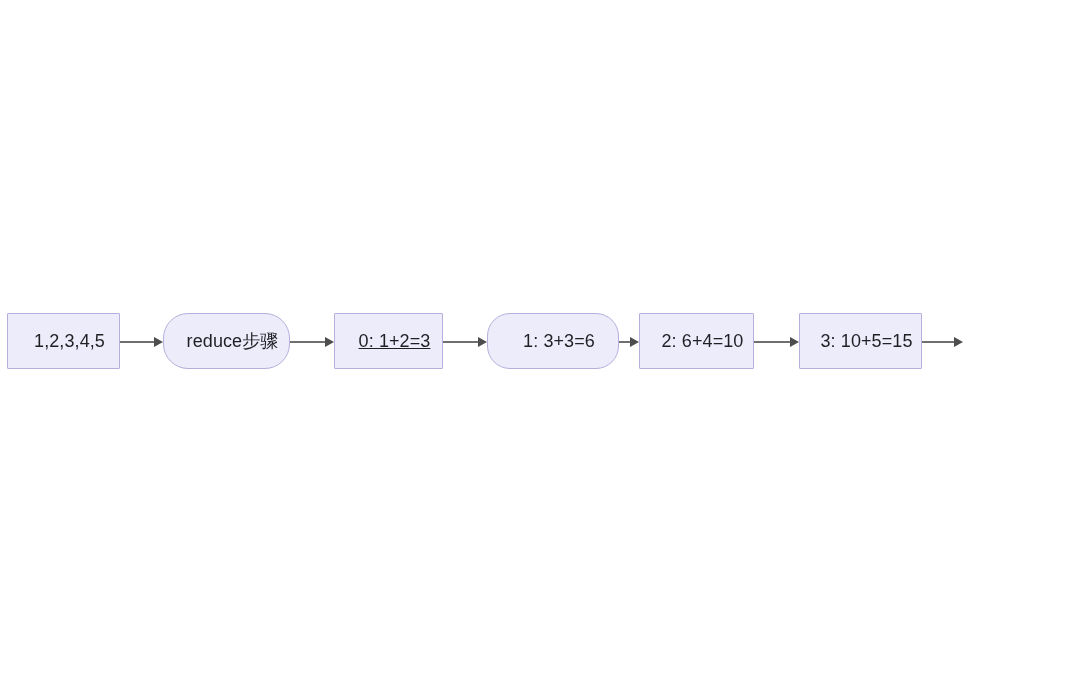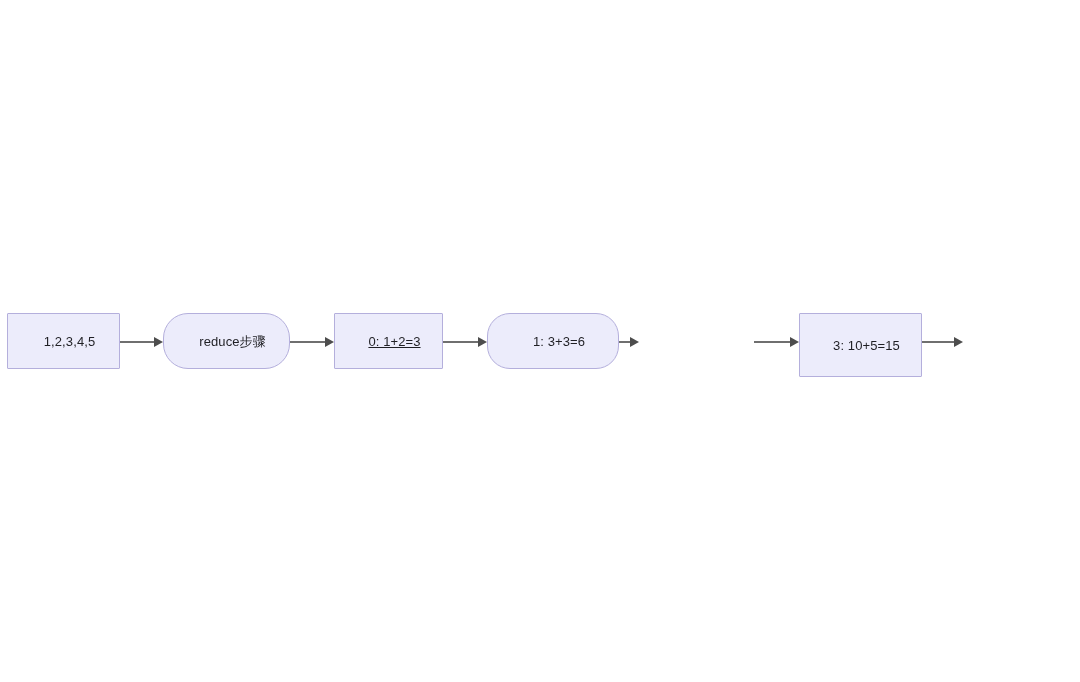--- a/index.html
+++ b/index.html
@@ -24,21 +24,21 @@
   .node {
     position: absolute;
     box-sizing: border-box;
     background: #ECECFB;
     border: 1px solid #B4AFDC;
     border-radius: 1px;
     display: flex;
     align-items: center;
     justify-content: center;
     color: #1f1f24;
-    font-size: 13px;
+    font-size: 18px;
     line-height: 1;
     letter-spacing: 0.1px;
     white-space: nowrap;
     padding-left: 12px;
   }
   .node .label {
     display: block;
   }
   .edge {
     position: absolute;
@@ -105,19 +105,22 @@
   </div>
 
   <div class="node" style="left:334px; top:313px; width:109px; height:56px;text-decoration:underline;">
     <span class="label">0: 1+2=3</span>
   </div>
 
   <div class="node" style="left:487px; top:313px; width:132px; height:56px;border-radius:23px;">
     <span class="label">1: 3+3=6</span>
   </div>
 
+  <div class="node" style="left:639px; top:313px; width:115px; height:56px;">
+    <span class="label">2: 6+4=10</span>
+  </div>
 
-  <div class="node" style="left:799px; top:313px; width:123px; height:64px;">
+  <div class="node" style="left:799px; top:313px; width:123px; height:56px;">
     <span class="label">3: 10+5=15</span>
   </div>
 
 
 </div>
 
 </body></html>

